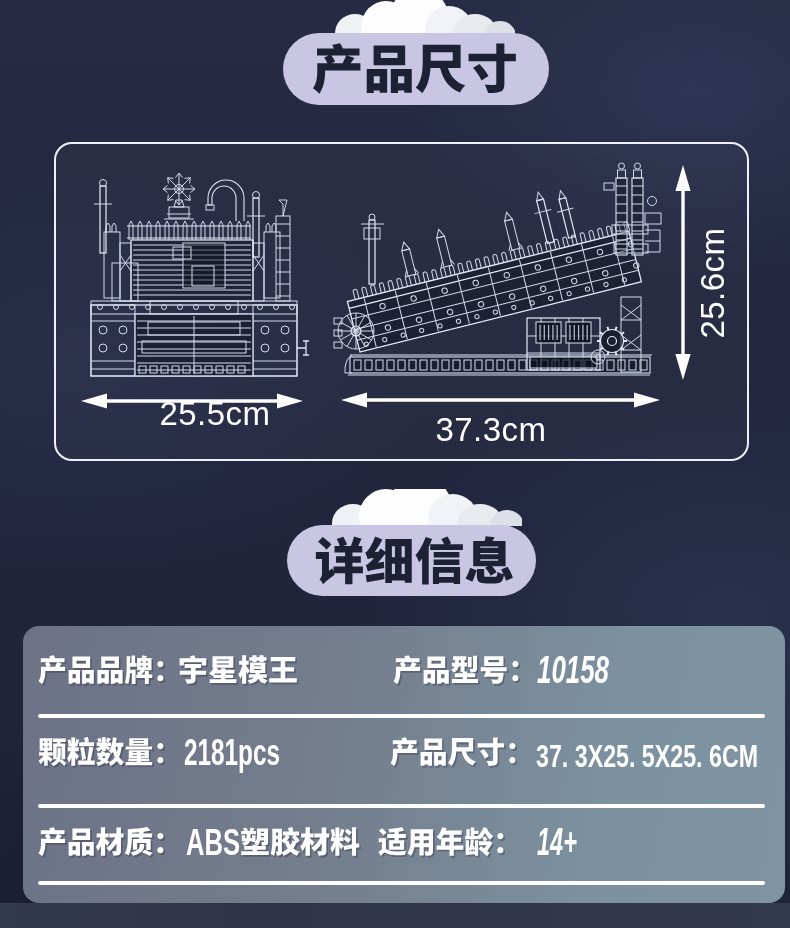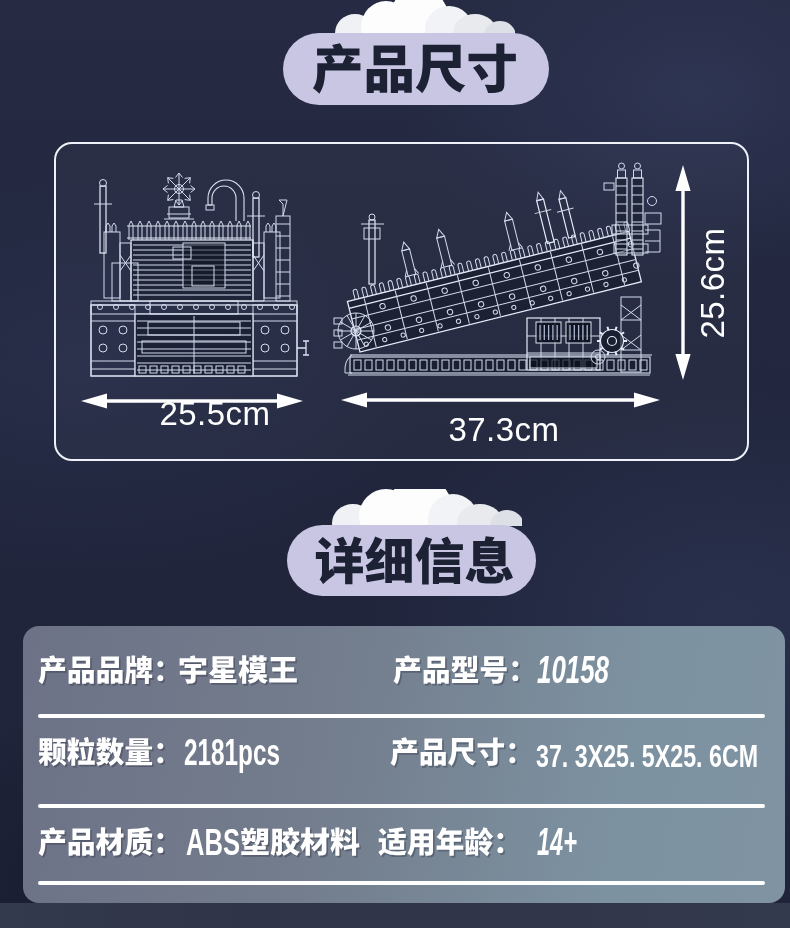--- a/index.html
+++ b/index.html
@@ -350,21 +350,21 @@
     <circle cx="598" cy="357" r="7" stroke="#d2dbec" stroke-width="1" fill="none"></circle>
     <circle cx="598" cy="357" r="2.5" stroke="#d2dbec" stroke-width="1" fill="none"></circle>
   </svg>
 
 <svg style="position:absolute;left:0;top:0" width="790" height="470" viewBox="0 0 790 470">
 <path d="M81,401 L107,393.4 L107,399.3 L277,399.3 L277,393.4 L303,401 L277,408.6 L277,402.7 L107,402.7 L107,408.6 Z" fill="#fff"></path>
 <path d="M341,400 L367,392.4 L367,398.3 L634,398.3 L634,392.4 L660,400 L634,407.6 L634,401.7 L367,401.7 L367,407.6 Z" fill="#fff"></path>
 <path d="M683,165 L675.4,191 L681.3,191 L681.3,354 L675.4,354 L683,380 L690.6,354 L684.7,354 L684.7,191 L690.6,191 Z" fill="#fff"></path>
 </svg>
 <div class="dim" style="left:195px;top:414px;margin-left:20px;">25.5cm</div>
-<div class="dim" style="left:504px;top:430px;">37.3cm</div>
+<div class="dim" style="left:491px;top:430px;">37.3cm</div>
 <div class="dim" style="left:713px;top:283px;transform:translate(-50%,-50%) rotate(-90deg);">25.6cm</div>
 
 <svg style="position:absolute;left:330px;top:489px;" width="192" height="37" viewBox="0 0 192 37">
 <g fill="#fdfdfd">
 <ellipse cx="23" cy="34" rx="21" ry="19" fill="#f0f1f4"></ellipse>
 <ellipse cx="56" cy="27" rx="27" ry="27"></ellipse>
 <ellipse cx="90" cy="24" rx="33" ry="38"></ellipse>
 <ellipse cx="123" cy="30" rx="25" ry="25" fill="#f2f3f6"></ellipse>
 <ellipse cx="150" cy="34" rx="23" ry="19" fill="#e8eaee"></ellipse>
 <ellipse cx="177" cy="37" rx="17" ry="16" fill="#dde0e6"></ellipse>

